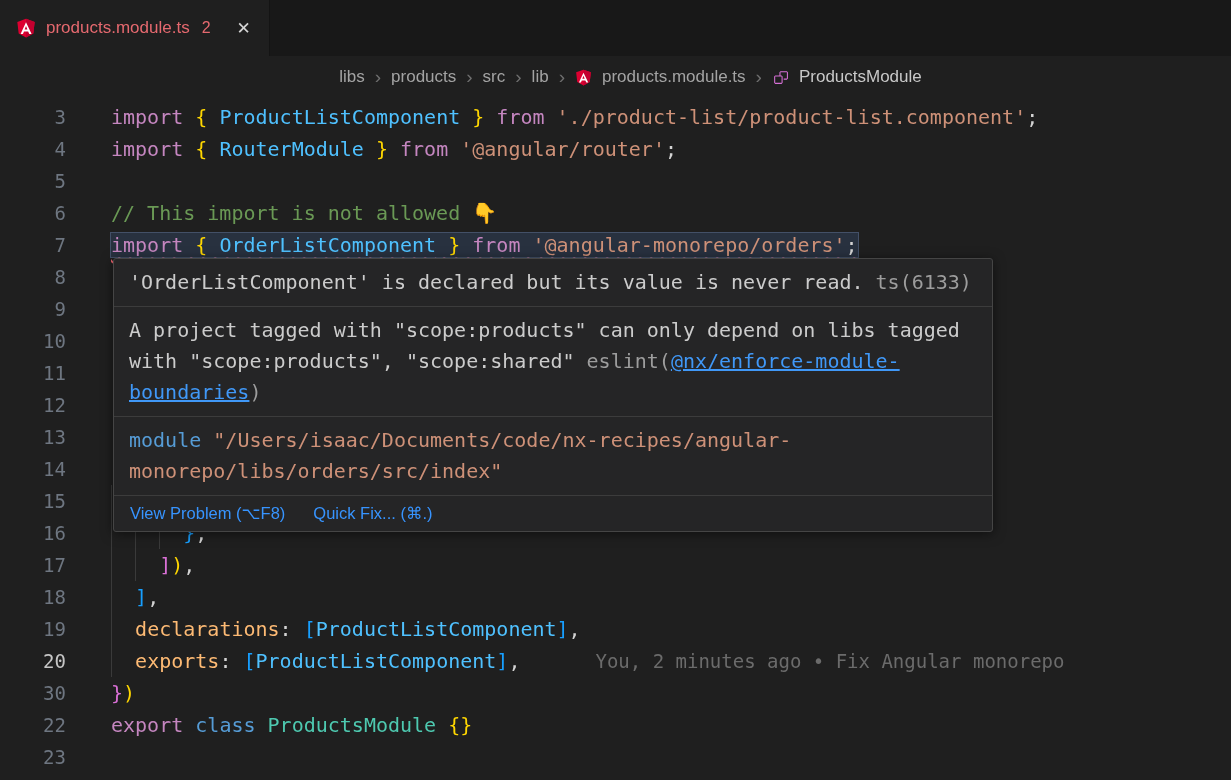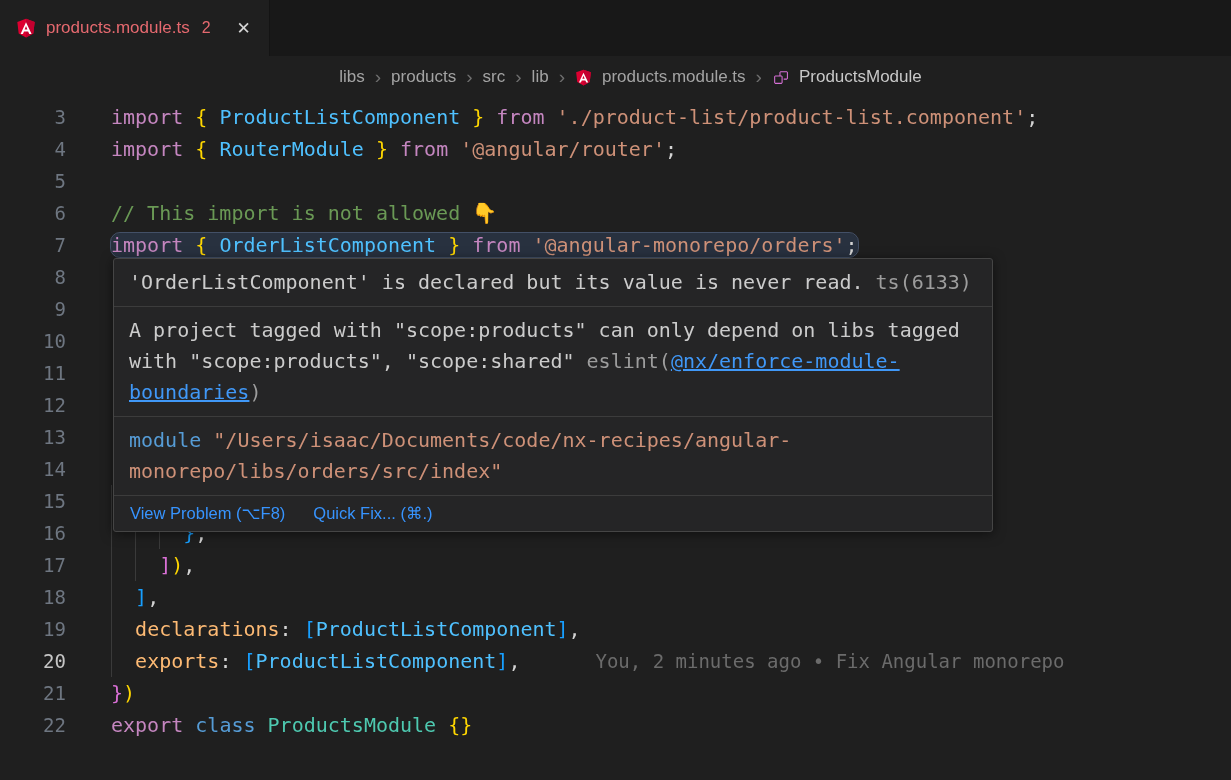--- a/index.html
+++ b/index.html
@@ -41,22 +41,22 @@
   .tk-cmt  { color:#6a9955; }
   .tk-emoji{ color:#f5c842; font-family:"DejaVu Sans", sans-serif; }
   .tk-b1 { color:#ffd700; }
   .tk-b2 { color:#da70d6; }
   .tk-b3 { color:#179fff; }
   .tk-ws { display:inline-block; height:32px; vertical-align:top;
            background-image:repeating-linear-gradient(to right,
              #3a3a3a 0, #3a3a3a 1px, transparent 1px, transparent 24px); }
 
   .err-wrap { background:rgba(56,78,115,.38); outline:1px solid rgba(110,140,190,.45);
-              text-decoration-style:wavy;
-              text-decoration-color:#e4606b; text-underline-offset:5px;border-radius:9px; }
+              text-decoration:underline; text-decoration-style:wavy;
+              text-decoration-color:#e4606b; text-underline-offset:5px; }
 
   .blame { color:#6b6b6b; margin-left:75px; font-size:19px; }
 
   
   .hover { position:absolute; left:113px; top:160px; width:880px;
            background:#252526; border:1px solid #454545; border-radius:3px;
            box-shadow:0 2px 12px rgba(0,0,0,.5); color:#cccccc; z-index:5; }
   .hover-row { padding:8px 15px; border-bottom:1px solid #3c3c3c;
                line-height:31px; font-size:20px; font-family:"DejaVu Sans Mono", monospace; }
   .hover-dim { color:#9d9d9d; }
@@ -126,22 +126,23 @@
         <div class="line"><span class="ln">11</span><span class="codetext"></span></div>
         <div class="line"><span class="ln">12</span><span class="codetext"></span></div>
         <div class="line"><span class="ln">13</span><span class="codetext"></span></div>
         <div class="line"><span class="ln">14</span><span class="codetext"></span></div>
         <div class="line"><span class="ln">15</span><span class="codetext"><span class="tk-ws">        </span><span class="tk-prop">component</span><span class="tk-pn">: </span><span class="tk-cls">ProductListComponent</span><span class="tk-pn">,</span></span></div>
         <div class="line"><span class="ln">16</span><span class="codetext"><span class="tk-ws">      </span><span class="tk-b3">}</span><span class="tk-pn">,</span></span></div>
         <div class="line"><span class="ln">17</span><span class="codetext"><span class="tk-ws">    </span><span class="tk-b2">]</span><span class="tk-b1">)</span><span class="tk-pn">,</span></span></div>
         <div class="line"><span class="ln">18</span><span class="codetext"><span class="tk-ws">  </span><span class="tk-b3">]</span><span class="tk-pn">,</span></span></div>
         <div class="line"><span class="ln">19</span><span class="codetext"><span class="tk-ws">  </span><span class="tk-prop">declarations</span><span class="tk-pn">: </span><span class="tk-b3">[</span><span class="tk-cls">ProductListComponent</span><span class="tk-b3">]</span><span class="tk-pn">,</span></span></div>
         <div class="line"><span class="ln active">20</span><span class="codetext"><span class="tk-ws">  </span><span class="tk-prop">exports</span><span class="tk-pn">: </span><span class="tk-b3">[</span><span class="tk-cls">ProductListComponent</span><span class="tk-b3">]</span><span class="tk-pn">,</span><span class="blame">You, 2 minutes ago • Fix Angular monorepo</span></span></div>
-        <div class="line"><span class="ln">21</span><span class="codetext"><span class="tk-b2">}</span><span class="tk-b1">)</span></span></div>
+        <div class="line"><span class="ln">30</span><span class="codetext"><span class="tk-b2">}</span><span class="tk-b1">)</span></span></div>
         <div class="line"><span class="ln">22</span><span class="codetext"><span class="tk-kw">export</span><span class="tk-pn"> </span><span class="tk-kw2">class</span><span class="tk-pn"> </span><span class="tk-type">ProductsModule</span><span class="tk-pn"> </span><span class="tk-b1">{}</span></span></div>
+        <div class="line"><span class="ln">23</span><span class="codetext"></span></div>
       </div>
 
     <div class="hover">
       <div class="hover-row">
         <span>'OrderListComponent' is declared but its value is never read.</span>
         <span class="hover-dim">ts(6133)</span>
       </div>
       <div class="hover-row">
         <span>A project tagged with "scope:products" can only depend on libs tagged with "scope:products", "scope:shared"</span>
         <span class="hover-dim"><span>eslint(</span><a class="hover-link">@nx/enforce-module-boundaries</a><span>)</span></span>

